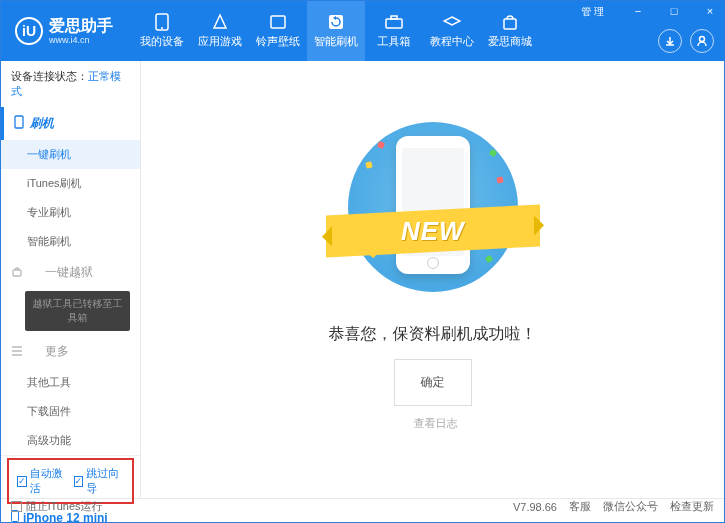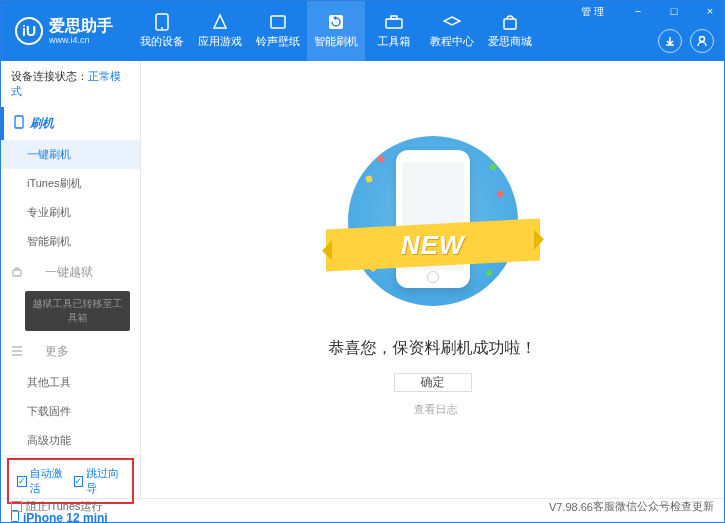--- a/index.html
+++ b/index.html
@@ -40,25 +40,25 @@
 .confetti { position: absolute; width: 6px; height: 6px; border-radius: 1px; }
 .phone { position: absolute; left: 50%; top: 22px; transform: translateX(-50%); width: 74px; height: 138px; background: #fff; border-radius: 12px; box-shadow: 0 4px 10px rgba(0,0,0,.15); }
 .phone:before { content: ""; position: absolute; left: 6px; right: 6px; top: 12px; bottom: 18px; background: #f5f6f7; border-radius: 3px; }
 .phone:after { content: ""; position: absolute; left: 50%; transform: translateX(-50%); bottom: 5px; width: 10px; height: 10px; border: 1px solid #ccc; border-radius: 50%; }
 .ribbon { position: absolute; left: -22px; right: -22px; top: 96px; height: 42px; background: #ffd23e; transform: skewY(-3deg); display: flex; align-items: center; justify-content: center; }
 .ribbon:before, .ribbon:after { content: ""; position: absolute; width: 0; height: 0; border: 10px solid transparent; top: 50%; transform: translateY(-50%); }
 .ribbon:before { left: -14px; border-right-color: #e6b800; }
 .ribbon:after { right: -14px; border-left-color: #e6b800; }
 .ribbon-text { font-size: 26px; font-weight: 900; color: #fff; font-style: italic; letter-spacing: 1px; text-shadow: 1px 1px 0 #d4a017; transform: skewY(3deg); }
 .success-text { font-size: 16px; color: #333; margin-top: 20px; }
-.ok-btn { margin-top: 14px; padding: 0 26px; border: 1px solid #ddd; background: #fff; cursor: pointer; font-size: 12px; color: #555; }
+.ok-btn { margin-top: 14px; padding: 14px 26px; border: 1px solid #ddd; background: #fff; cursor: pointer; font-size: 12px; color: #555; }
 .log-link { margin-top: 10px; font-size: 11px; color: #aaa; cursor: pointer; margin-left: 6px; }
 .footer { height: 24px; border-top: 1px solid #e8e8e8; display: flex; align-items: flex-start; padding: 0 10px; font-size: 11px; color: #666; }
 .footer .f-chk { width: 11px; height: 11px; border: 1px solid #999; margin-right: 4px; }
-.footer-right { margin-left: auto; display: flex; align-items: center; }
+.footer-right { margin-left: auto; display: flex; gap: 12px; align-items: center; }
 </style>
 </head>
 <body>
 
 <div class="header">
   <div class="logo-area">
     <div class="logo-icon">iU</div>
     <div>
       <div class="logo-text">爱思助手</div>
       <div class="logo-sub">www.i4.cn</div>

